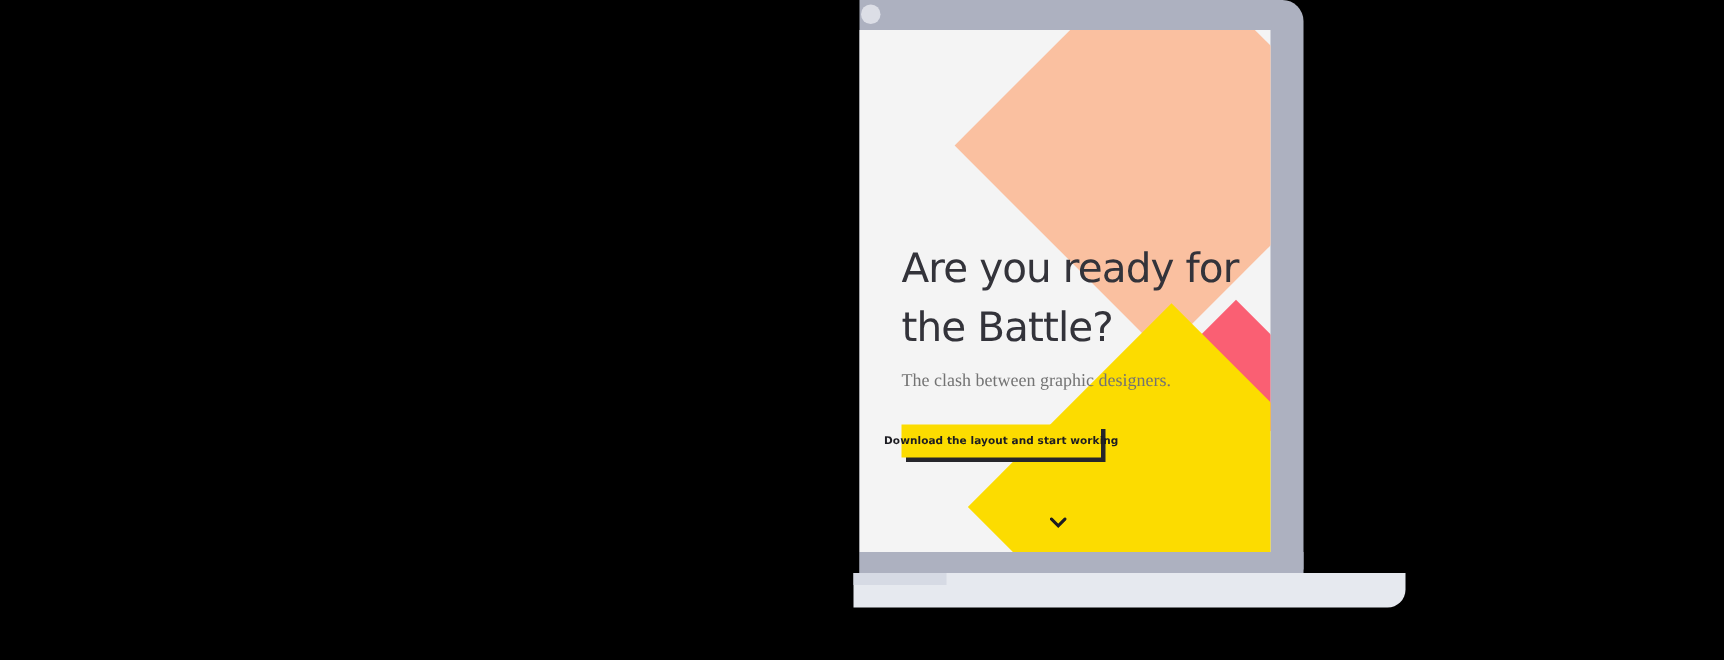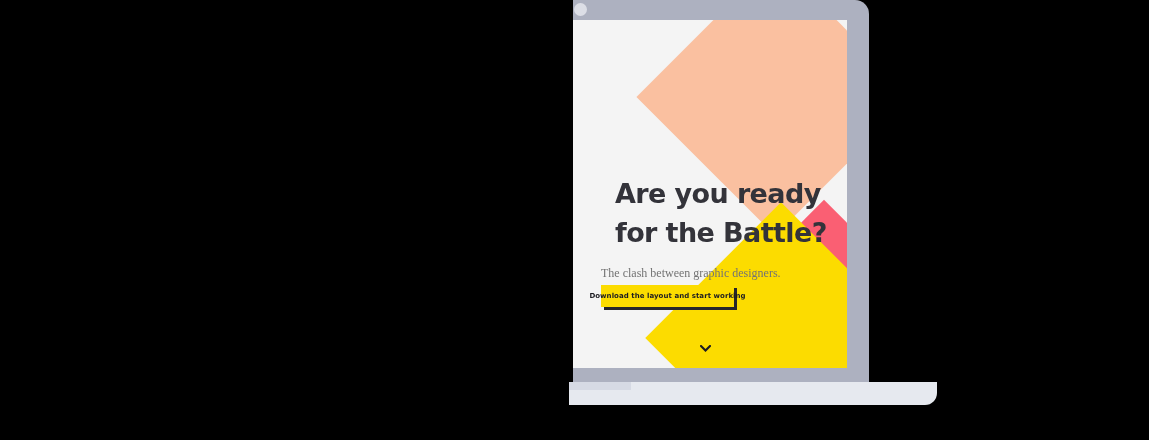--- a/index.html
+++ b/index.html
@@ -93,41 +93,41 @@
 
   
   .content {
     position: absolute;
     left: 28px;
     top: 140px;
     width: 250px;
     z-index: 5;
   }
   .headline {
-    margin: 14px;
+    margin: 0;
     font-family: "DejaVu Sans", sans-serif;
     font-size: 27px;
     line-height: 39px;
-    font-weight: 700;
+    font-weight: 400;
     letter-spacing: -0.6px;
     color: #33333A;
     white-space: pre-line;
   }
   .subhead {
     margin: 8px 0 0 0;
     font-family: "Liberation Serif", serif;
     font-size: 12px;
     line-height: 15px;
     font-weight: 400;
     color: #737373;
   }
 
   .cta-wrap {
     position: relative;
-    margin-top: 4px;
+    margin-top: 22px;
     width: 133px;
     height: 34px;
   }
   .cta-shadow {
     position: absolute;
     left: 3px;
     top: 3px;
     width: 133px;
     height: 22px;
     background: #26262B;

